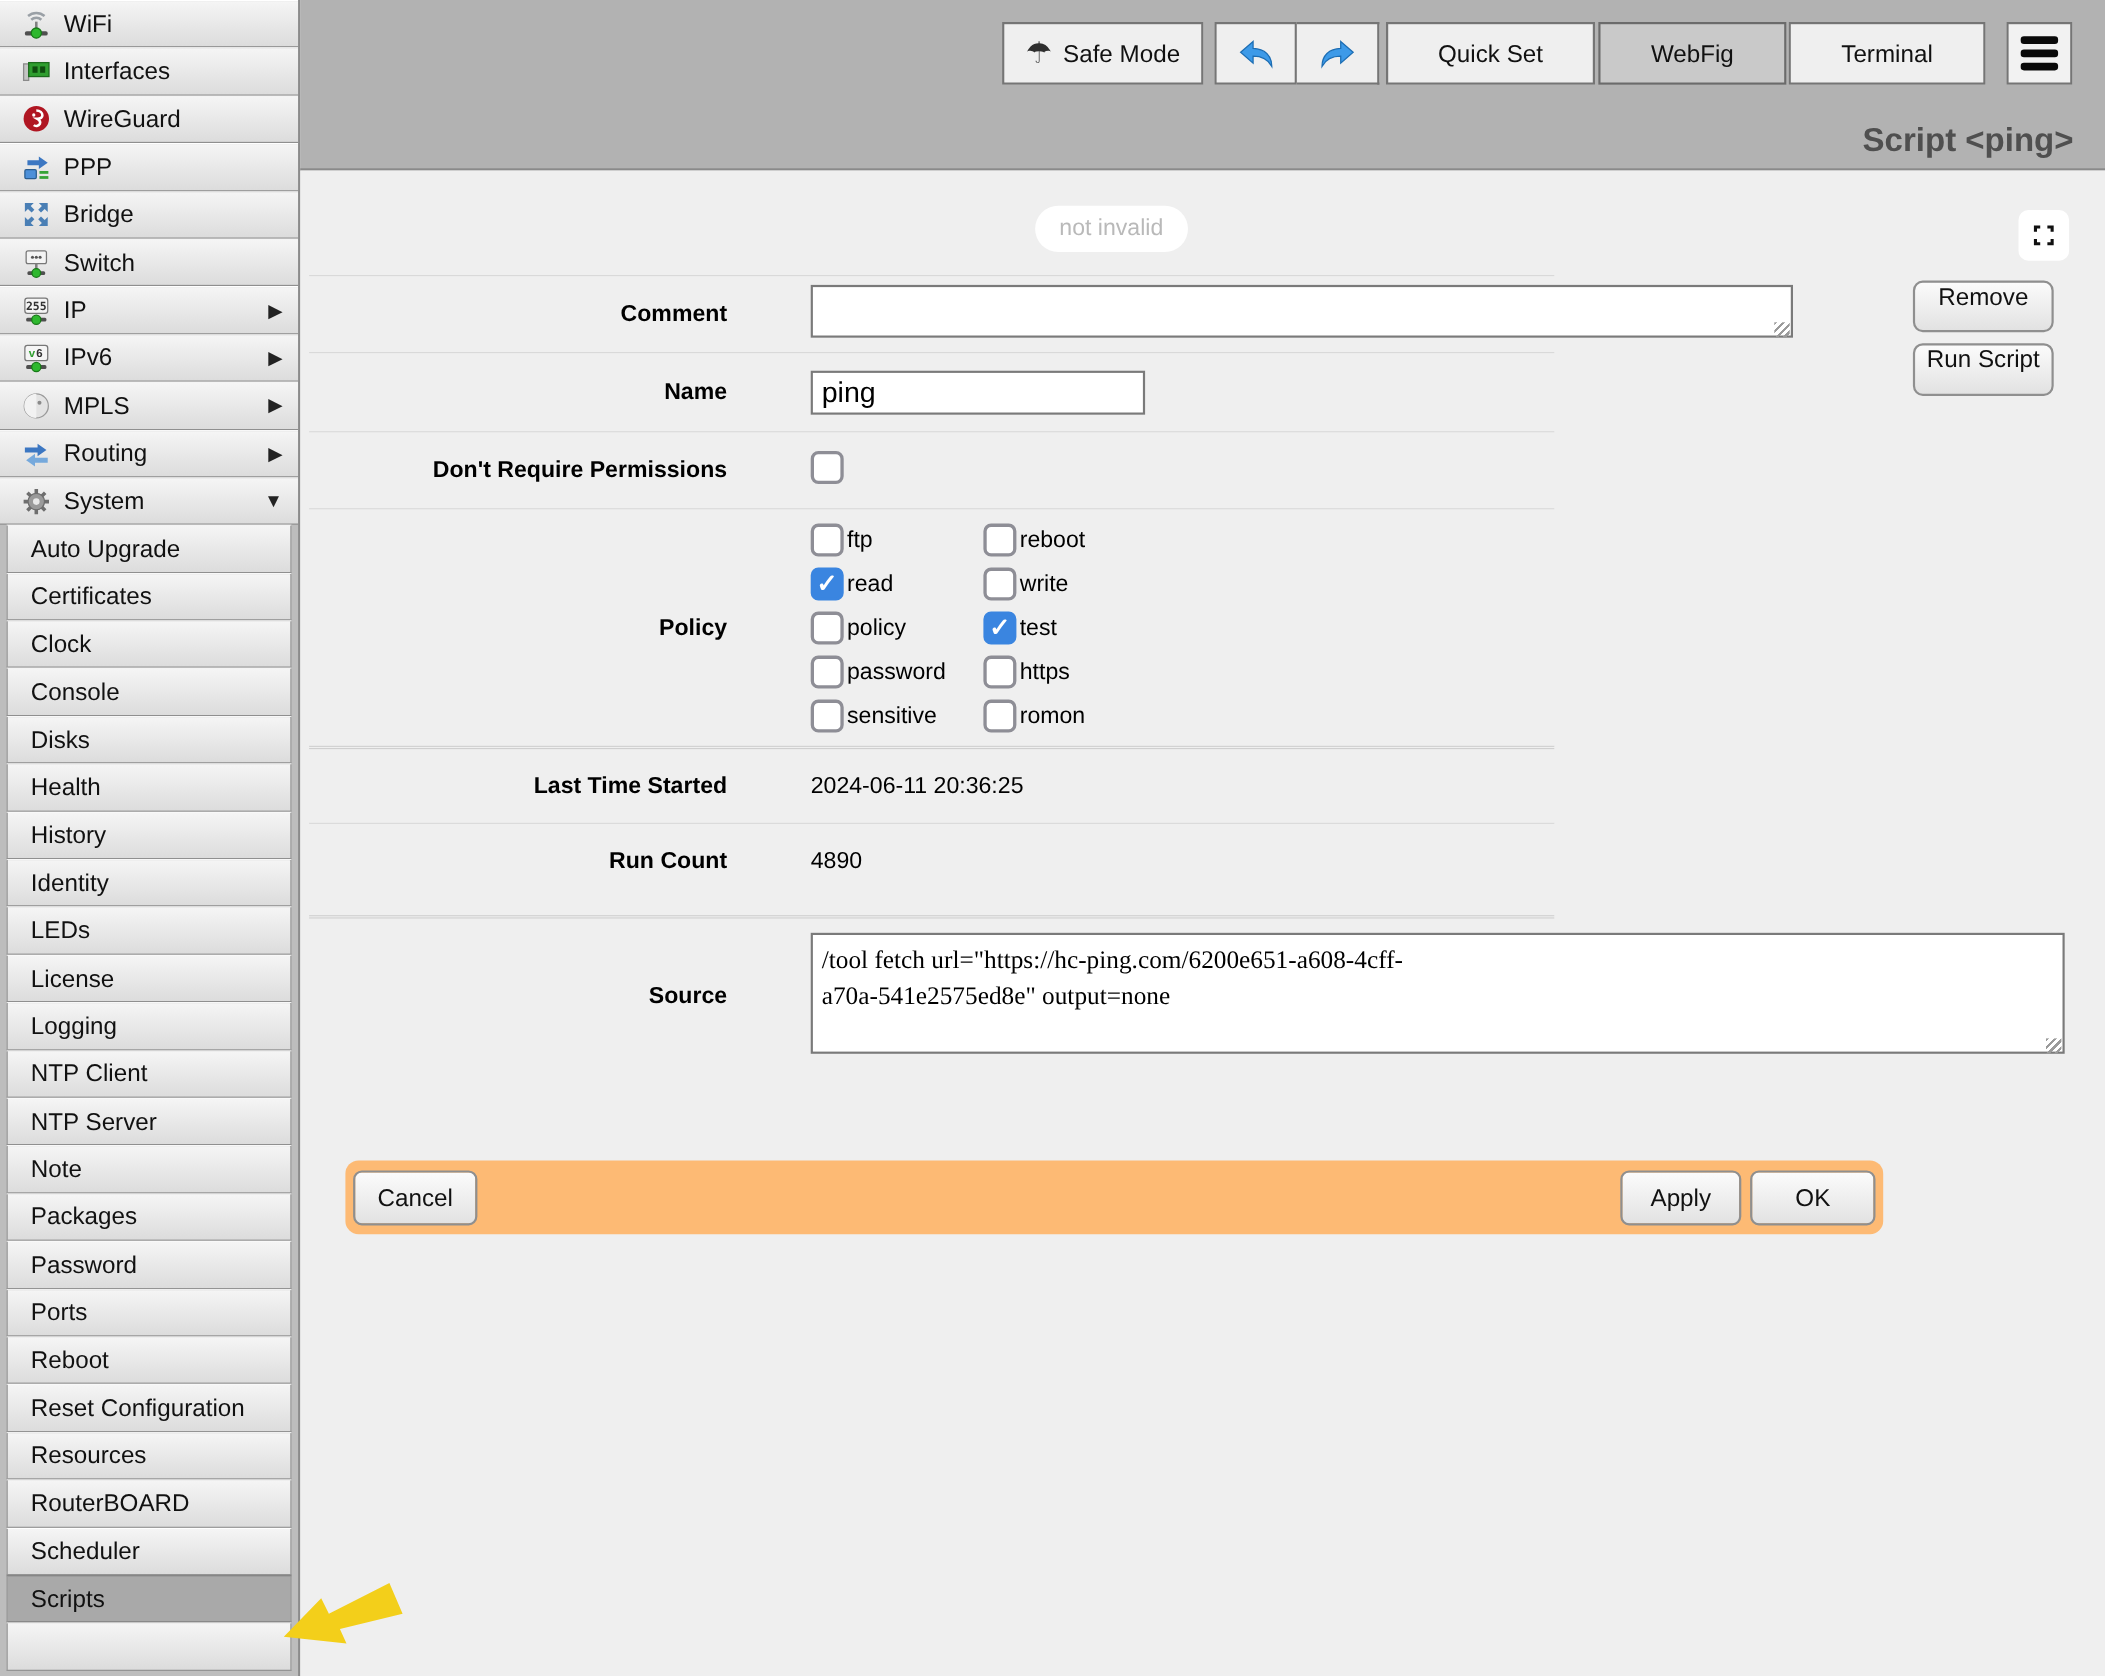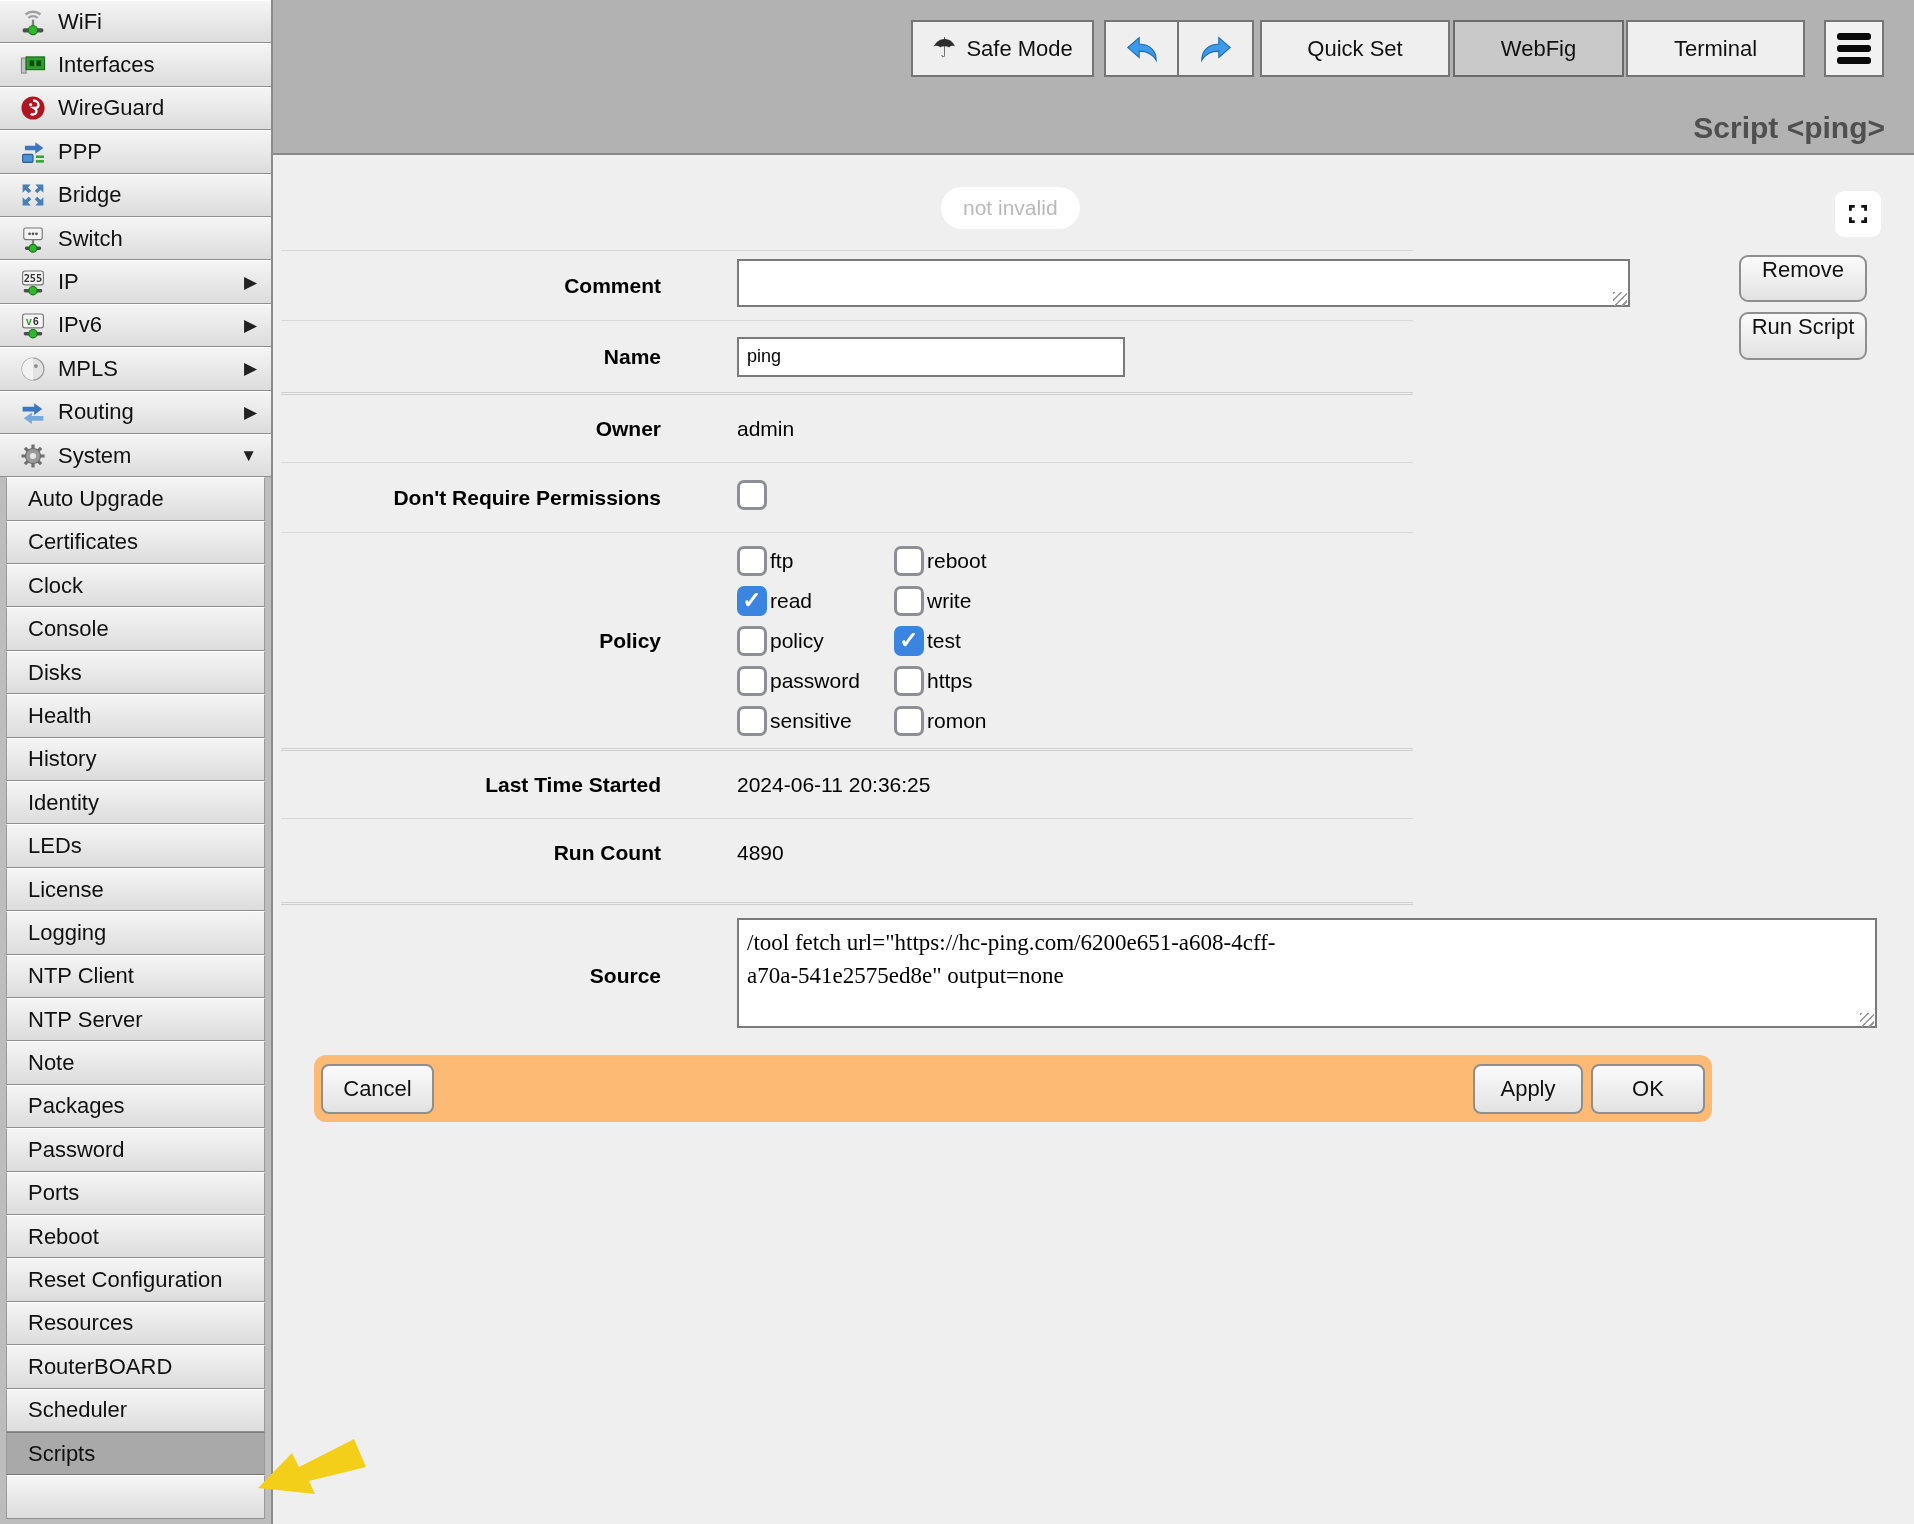--- a/index.html
+++ b/index.html
@@ -100,21 +100,21 @@
   .r-lts{height:70px;}
   .r-rc{height:68px;}
   .r-source{height:144px;margin-top:16px;}
   .lbl-link{color:#0000ee;}
   .ta-wrap{position:relative;display:inline-block;}
   textarea,input[type=text]{
     font-family:"Liberation Sans", sans-serif;box-sizing:border-box;
     border:2px solid #7a7a7a;background:#fff;color:#000;outline:none;
   }
   .comment-ta{width:893px;height:48px;font-size:22px;padding:4px 8px;resize:none;}
-  .name-input{width:388px;height:40px;font-size:18px;padding:2px 8px;}
+  .name-input{width:304px;height:40px;font-size:26px;padding:2px 8px;}
   .source-ta{
     width:1140px;height:110px;resize:none;
     font-family:Liberation Serif, serif;font-size:23px;line-height:33px;padding:6px 8px;
   }
   .grip{
     position:absolute;right:3px;bottom:6px;width:14px;height:14px;pointer-events:none;
     background:repeating-linear-gradient(135deg,#9a9a9a 0 2px,transparent 2px 5px);
   }
   
   .cb{
@@ -415,24 +415,20 @@
       </div>
     </div>
 
     <div class="row r-name">
       <div class="lbl">Name</div>
       <div class="val">
         <input type="text" class="name-input" value="ping" style="">
       </div>
     </div>
 
-    <div class="row r-owner dbl">
-      <div class="lbl">Owner</div>
-      <div class="val">admin</div>
-    </div>
 
     <div class="row r-drp">
       <div class="lbl">Don't Require Permissions</div>
       <div class="val">
         <span class="cb" id="drp-cb"></span>
       </div>
     </div>
 
     <div class="row r-policy">
       <div class="lbl">Policy</div>

